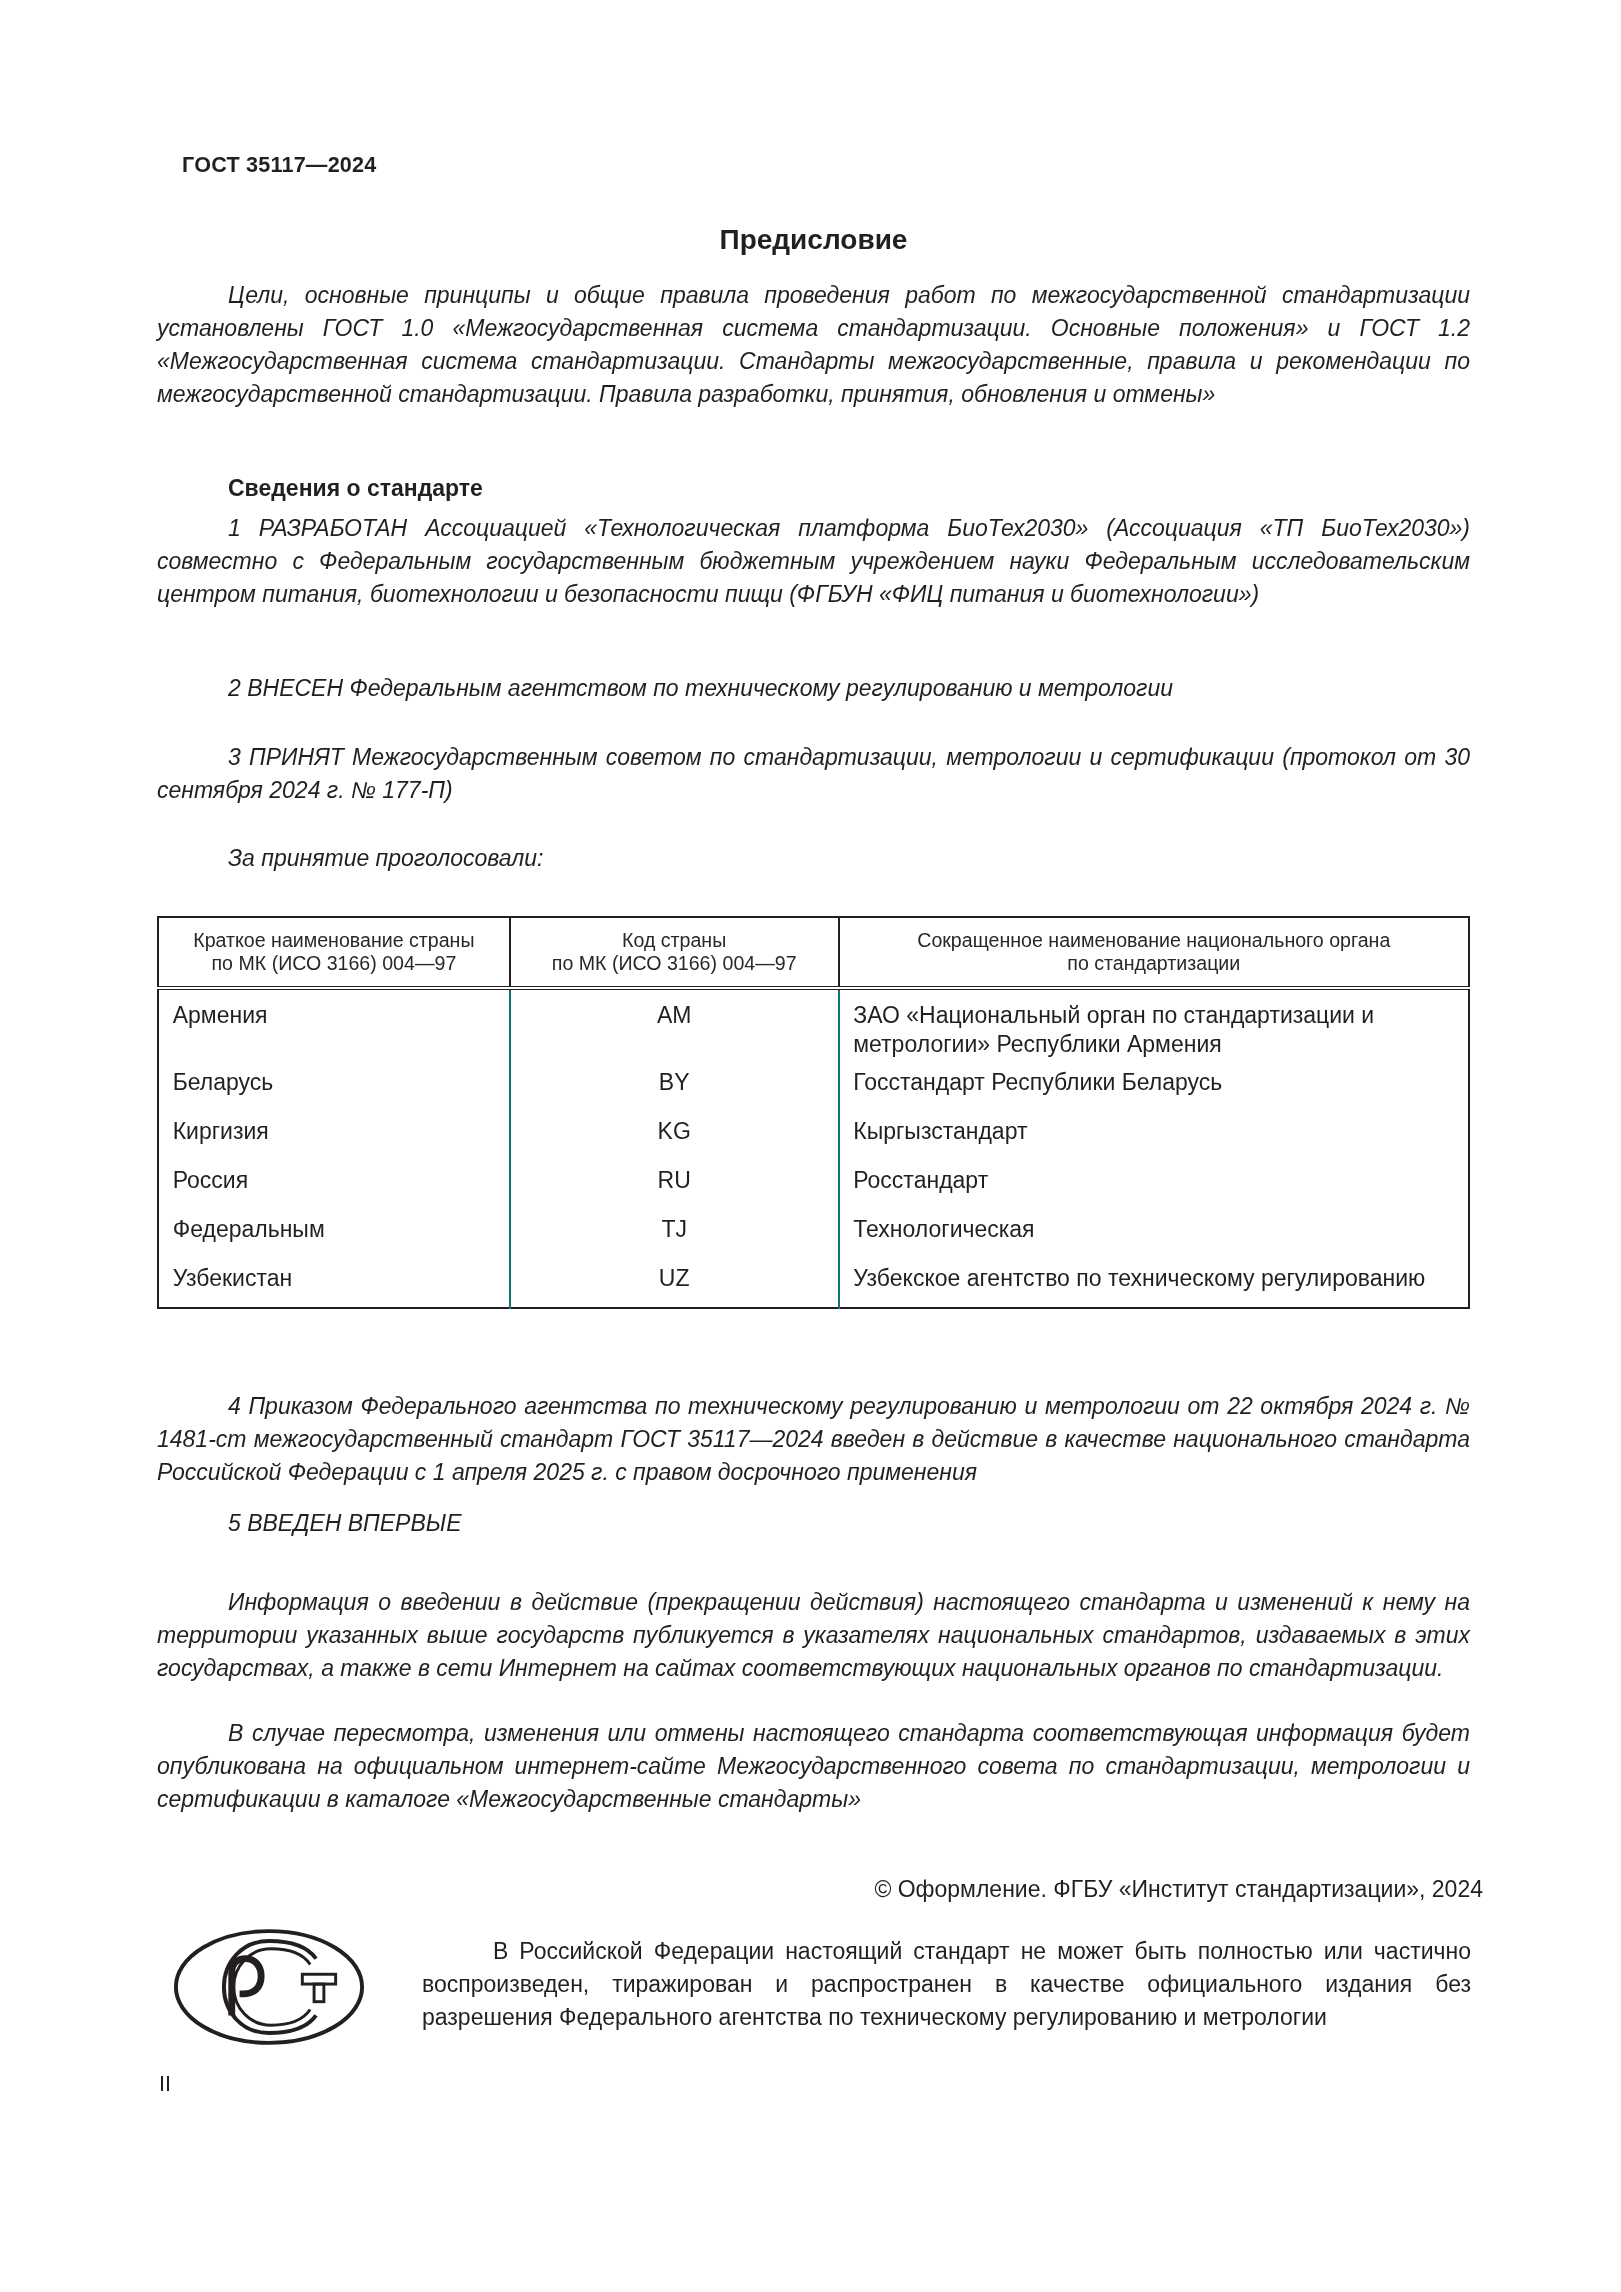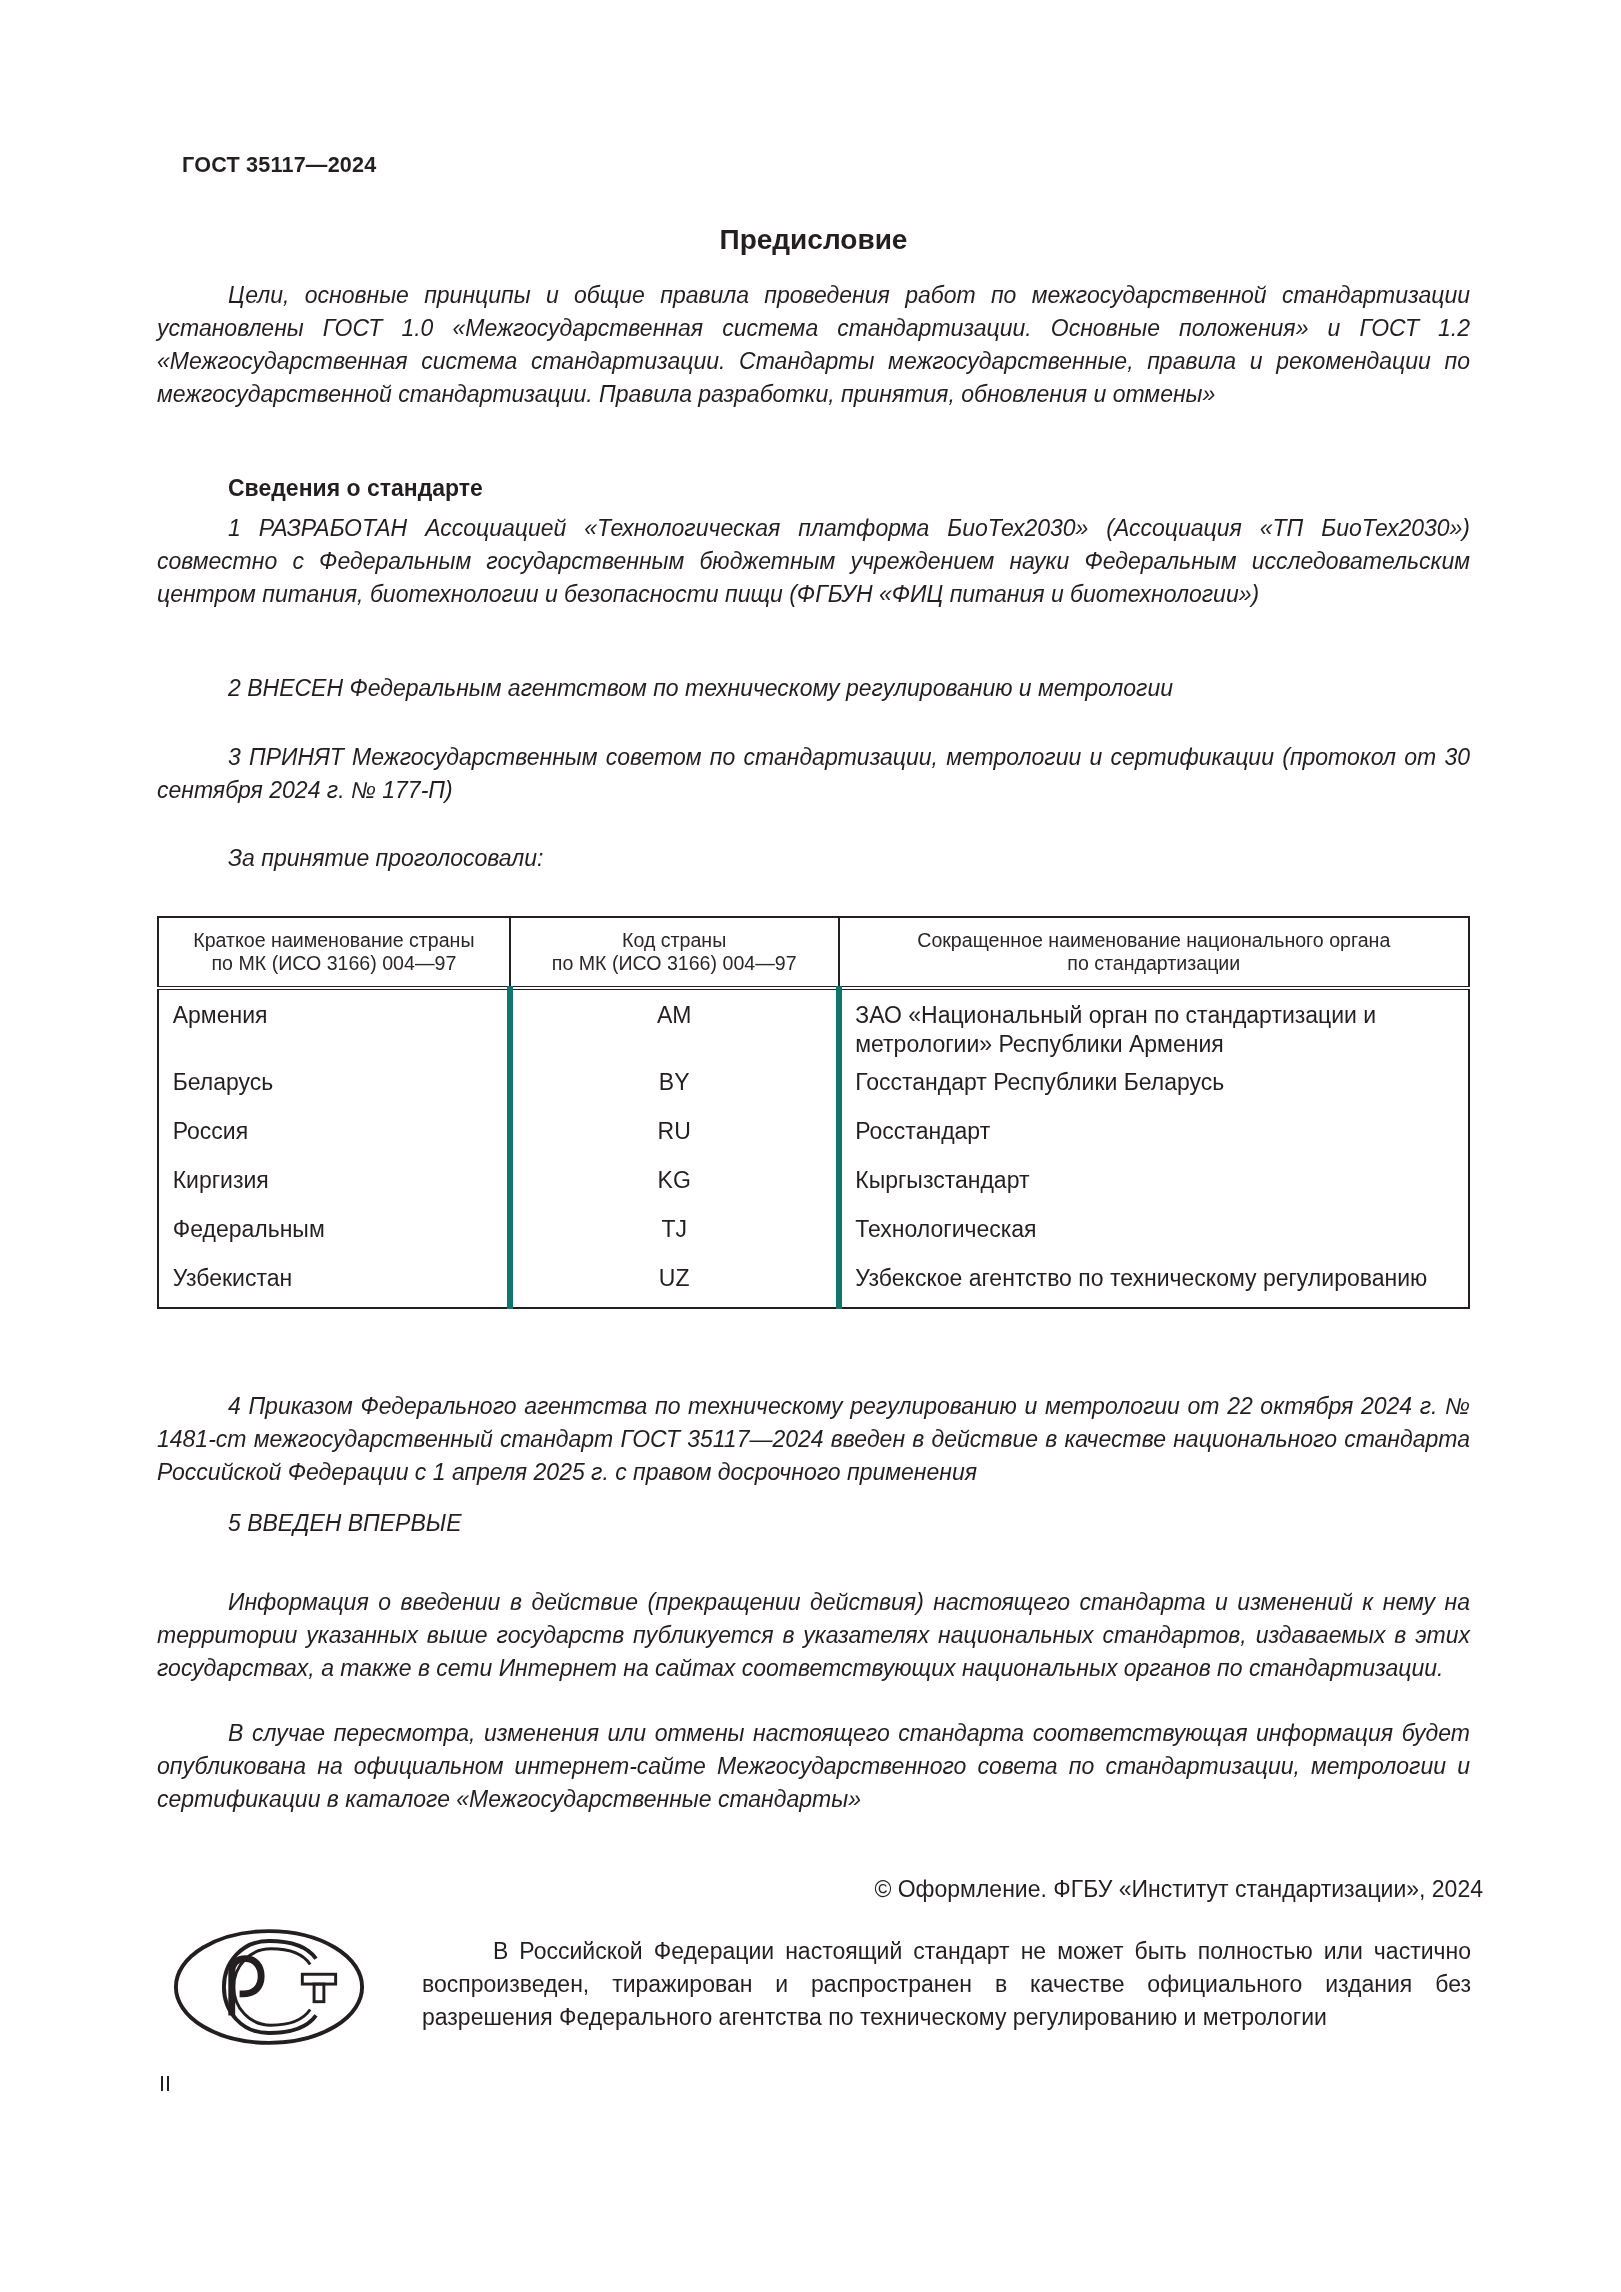--- a/index.html
+++ b/index.html
@@ -66,21 +66,21 @@
       line-height: 23.5px;
       text-align: center;
       vertical-align: top;
       padding: 10.8px 5.9px 9.8px 5.9px;
       border-left: 2px solid #231f20;
       border-bottom: 4.9px double #231f20;
       color: #2b2728;
     }
     table.voters th:first-child { border-left: none; }
     table.voters td {
-      border-left: 6px solid #0f766e;
+      border-left: 2px solid #0f766e;
       vertical-align: top;
       padding: 0 13.7px;
       line-height: 29px;
       height: 49px;
     }
     table.voters td:first-child { border-left: none; }
     table.voters td.code { text-align: center; }
     table.voters tr.first td { padding-top: 11.8px; height: 67px; }
     table.voters tr.row td { padding-top: 0px; }
     table.voters tr.lastrow td { height: 43px; }
@@ -159,28 +159,28 @@
         <td>Армения</td>
         <td class="code">AM</td>
         <td>ЗАО «Национальный орган по стандартизации и метрологии» Республики Армения</td>
       </tr>
       <tr class="row">
         <td>Беларусь</td>
         <td class="code">BY</td>
         <td>Госстандарт Республики Беларусь</td>
       </tr>
       <tr class="row">
+        <td>Киргизия</td>
+        <td class="code">KG</td>
+        <td>Кыргызстандарт</td>
+      </tr>
+      <tr class="row">
         <td>Россия</td>
         <td class="code">RU</td>
         <td>Росстандарт</td>
-      </tr>
-      <tr class="row">
-        <td>Киргизия</td>
-        <td class="code">KG</td>
-        <td>Кыргызстандарт</td>
       </tr>
       <tr class="row">
         <td>Федеральным</td>
         <td class="code">TJ</td>
         <td>Технологическая</td>
       </tr>
       <tr class="row lastrow">
         <td>Узбекистан</td>
         <td class="code">UZ</td>
         <td>Узбекское агентство по техническому регулированию</td>

